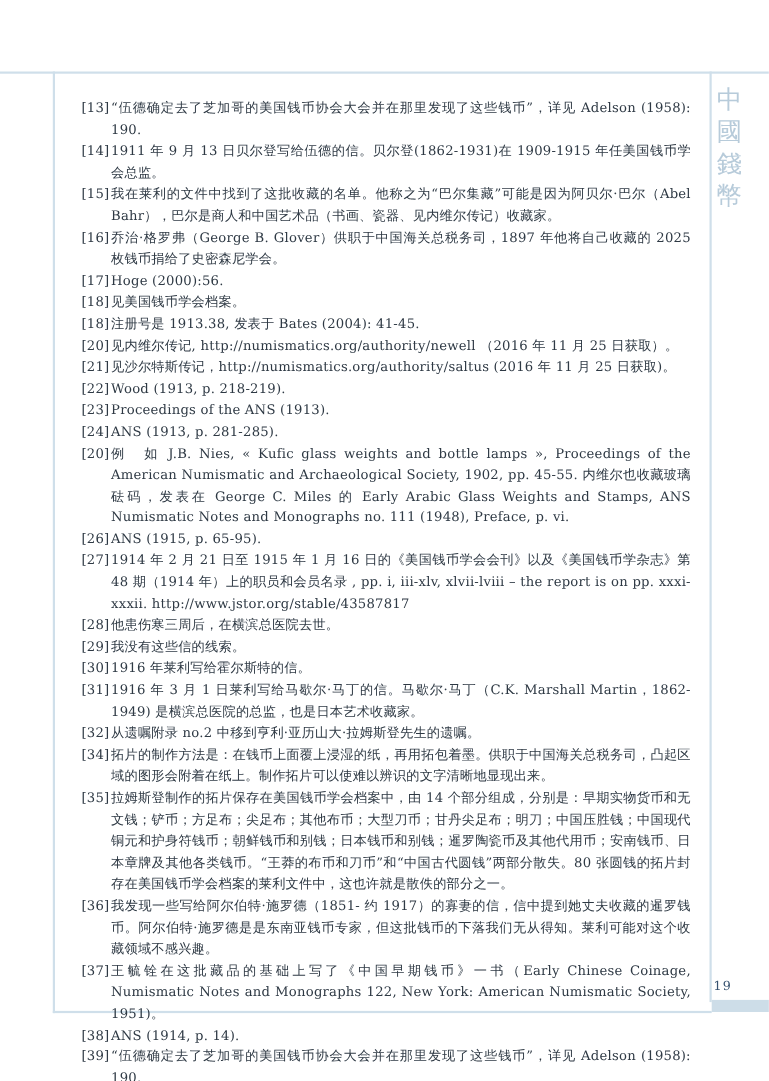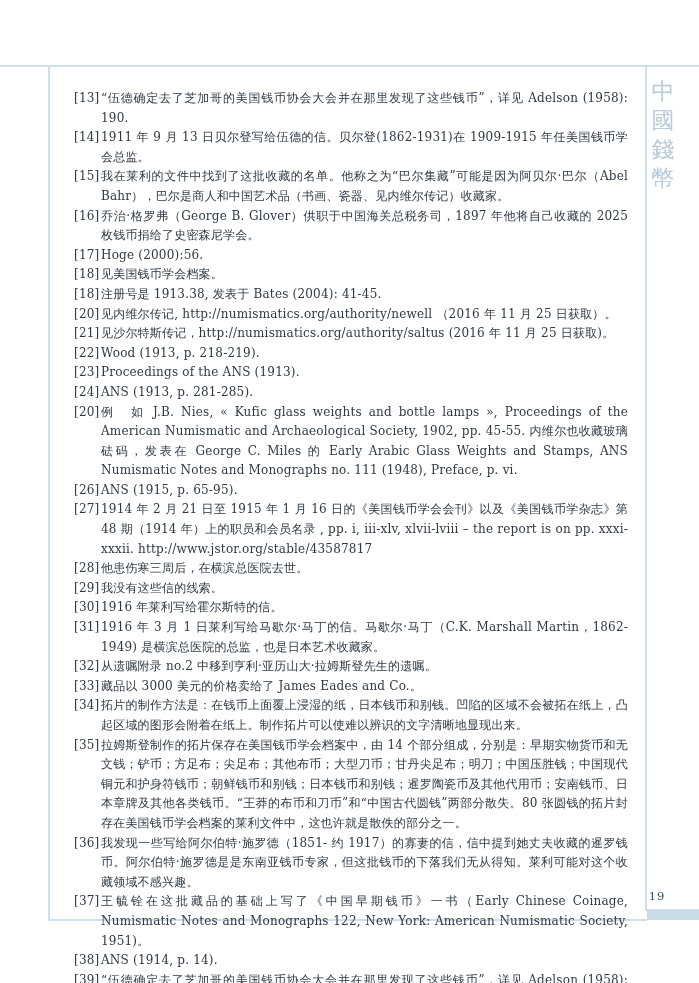--- a/index.html
+++ b/index.html
@@ -163,28 +163,24 @@
   <div class="note">
     <span class="num">[31]</span>
     <span class="txt">1916 年 3 月 1 日莱利写给马歇尔·马丁的信。马歇尔·马丁（C.K. Marshall Martin，1862-1949) 是横滨总医院的总监，也是日本艺术收藏家。</span>
   </div>
 
   <div class="note">
     <span class="num">[32]</span>
     <span class="txt">从遗嘱附录 no.2 中移到亨利·亚历山大·拉姆斯登先生的遗嘱。</span>
   </div>
 
-  <div class="note">
-    <span class="num">[33]</span>
-    <span class="txt">藏品以 3000 美元的价格卖给了 James Eades and Co.。</span>
-  </div>
 
   <div class="note">
     <span class="num">[34]</span>
-    <span class="txt">拓片的制作方法是：在钱币上面覆上浸湿的纸，日本钱币和别钱。凹陷的区域不会被拓在纸上，凸起区域的图形会附着在纸上。制作拓片可以使难以辨识的文字清晰地显现出来。</span>
+    <span class="txt">拓片的制作方法是：在钱币上面覆上浸湿的纸，再用拓包着墨。供职于中国海关总税务司，凸起区域的图形会附着在纸上。制作拓片可以使难以辨识的文字清晰地显现出来。</span>
   </div>
 
   <div class="note">
     <span class="num">[35]</span>
     <span class="txt">拉姆斯登制作的拓片保存在美国钱币学会档案中，由 14 个部分组成，分别是：早期实物货币和无文钱；铲币；方足布；尖足布；其他布币；大型刀币；甘丹尖足布；明刀；中国压胜钱；中国现代铜元和护身符钱币；朝鲜钱币和别钱；日本钱币和别钱；暹罗陶瓷币及其他代用币；安南钱币、日本章牌及其他各类钱币。“王莽的布币和刀币”和“中国古代圆钱”两部分散失。80 张圆钱的拓片封存在美国钱币学会档案的莱利文件中，这也许就是散佚的部分之一。</span>
   </div>
 
   <div class="note">
     <span class="num">[36]</span>
     <span class="txt">我发现一些写给阿尔伯特·施罗德（1851- 约 1917）的寡妻的信，信中提到她丈夫收藏的暹罗钱币。阿尔伯特·施罗德是是东南亚钱币专家，但这批钱币的下落我们无从得知。莱利可能对这个收藏领域不感兴趣。</span>

